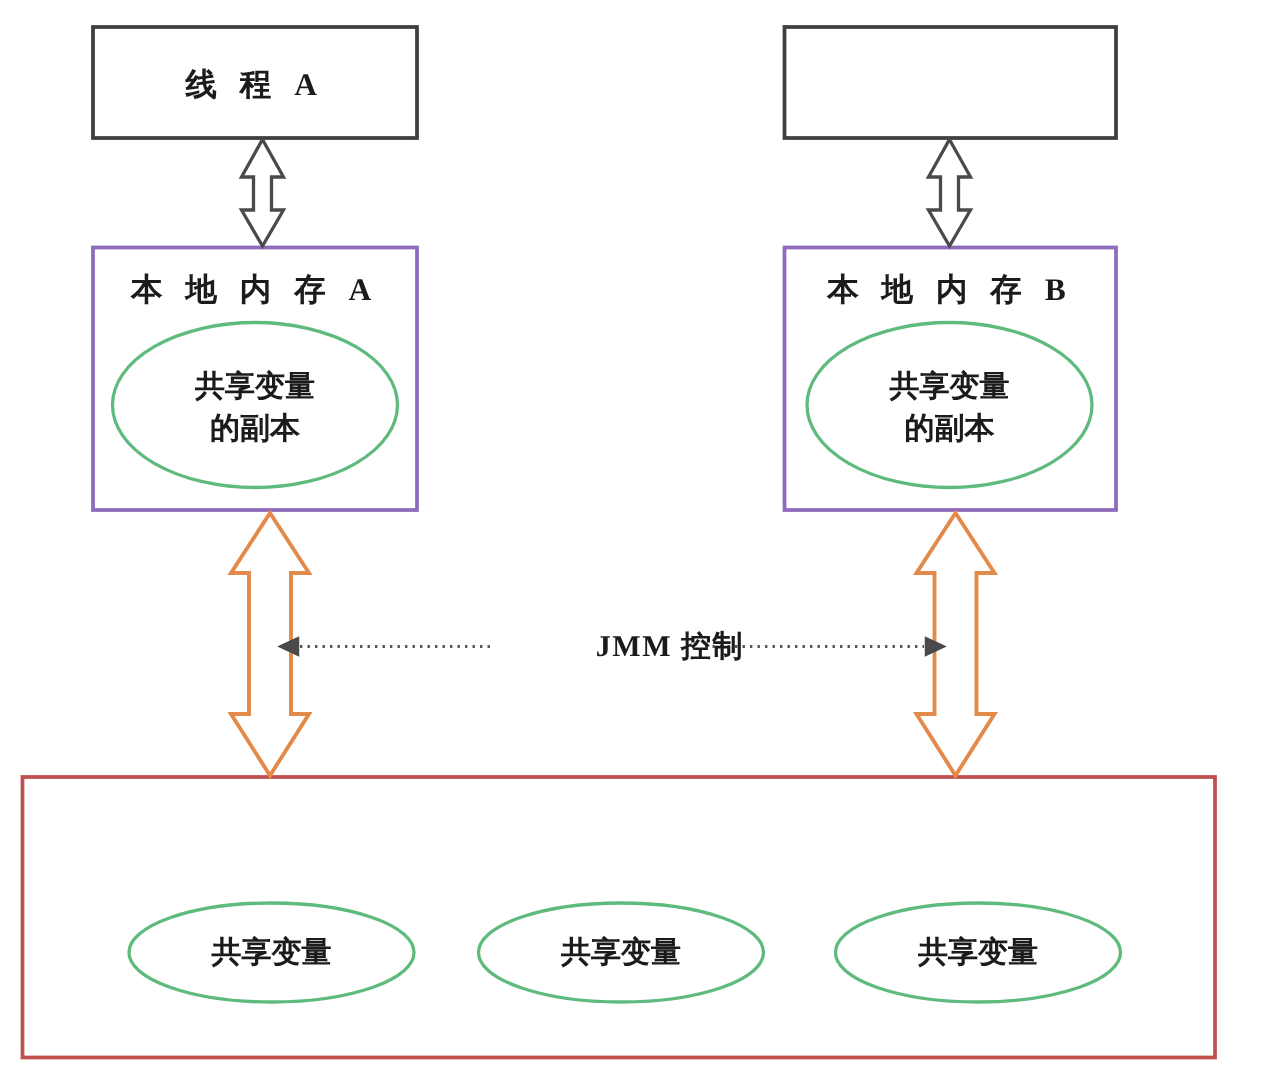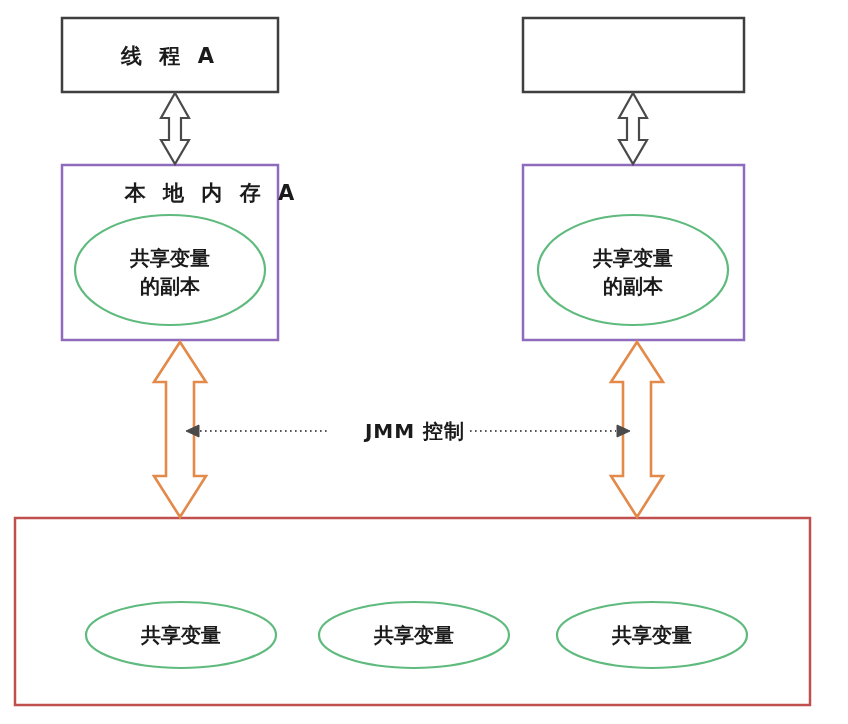--- a/index.html
+++ b/index.html
@@ -9,41 +9,42 @@
   }
   body {
     font-family: "DejaVu Sans", "Liberation Sans", sans-serif;
   }
   #canvas {
     position: relative;
     width: 848px;
     height: 724px;
     background: #ffffff;
     overflow: hidden;
+    font-family: Liberation Serif, serif;
   }
   svg.layer {
     position: absolute;
     left: 0;
     top: 0;
     width: 848px;
     height: 724px;
   }
   .lbl {
     position: absolute;
     color: #1b1b1b;
     font-size: 21px;
     font-weight: 700;
     white-space: nowrap;
     line-height: 1.25;
     text-align: center;
   }
   .lbl.spaced { letter-spacing: 5px; }
   .lbl.ell { font-size: 20px; letter-spacing: 0px; font-weight: 700; }
   .lbl.ell2 { font-size: 20px; letter-spacing: 0px; font-weight: 700; line-height: 1.35; }
-  .lbl.jmm { font-size: 20px; letter-spacing: 1px; font-weight: 700; }
+  .lbl.jmm { font-size: 20px; letter-spacing: 1px; font-weight: 700; text-align: right; }
 </style>
 </head>
 <body>
 
 <div id="canvas">
 
   <svg class="layer" viewBox="0 0 848 724">
 
     <rect x="62" y="18" width="216" height="74" fill="#ffffff" stroke="#3f3f3f" stroke-width="2.5"></rect>
 
@@ -117,22 +118,23 @@
 
     <line x1="470" y1="431" x2="616" y2="431" stroke="#555555" stroke-width="2" stroke-dasharray="1.6 3.4" stroke-linecap="butt"></line>
 
     <path d="M 630 431 L 617 425 L 617 437 Z" fill="#4a4a4a" stroke="#4a4a4a" stroke-width="1"></path>
 
   </svg>
 
   <div class="lbl spaced" style="left:62px; top:43px; width:216px;">线 程 A</div>
 
 
-  <div class="lbl spaced" style="left:62px; top:180px; width:216px;margin-left:42px;">本 地 内 存 A</div>
+  <div class="lbl spaced" style="left:62px; top:180px; width:216px;">本 地 内 存 A</div>
 
+  <div class="lbl spaced" style="left:523px; top:180px; width:221px;">本 地 内 存 B</div>
 
   <div class="lbl ell2" style="left:75px; top:245px; width:190px;">共享变量</div>
   <div class="lbl ell2" style="left:75px; top:273px; width:190px;">的副本</div>
 
   <div class="lbl ell2" style="left:538px; top:245px; width:190px;">共享变量</div>
   <div class="lbl ell2" style="left:538px; top:273px; width:190px;">的副本</div>
 
   <div class="lbl jmm" style="left:334px; top:419px; width:162px;">JMM 控制</div>
 
 

